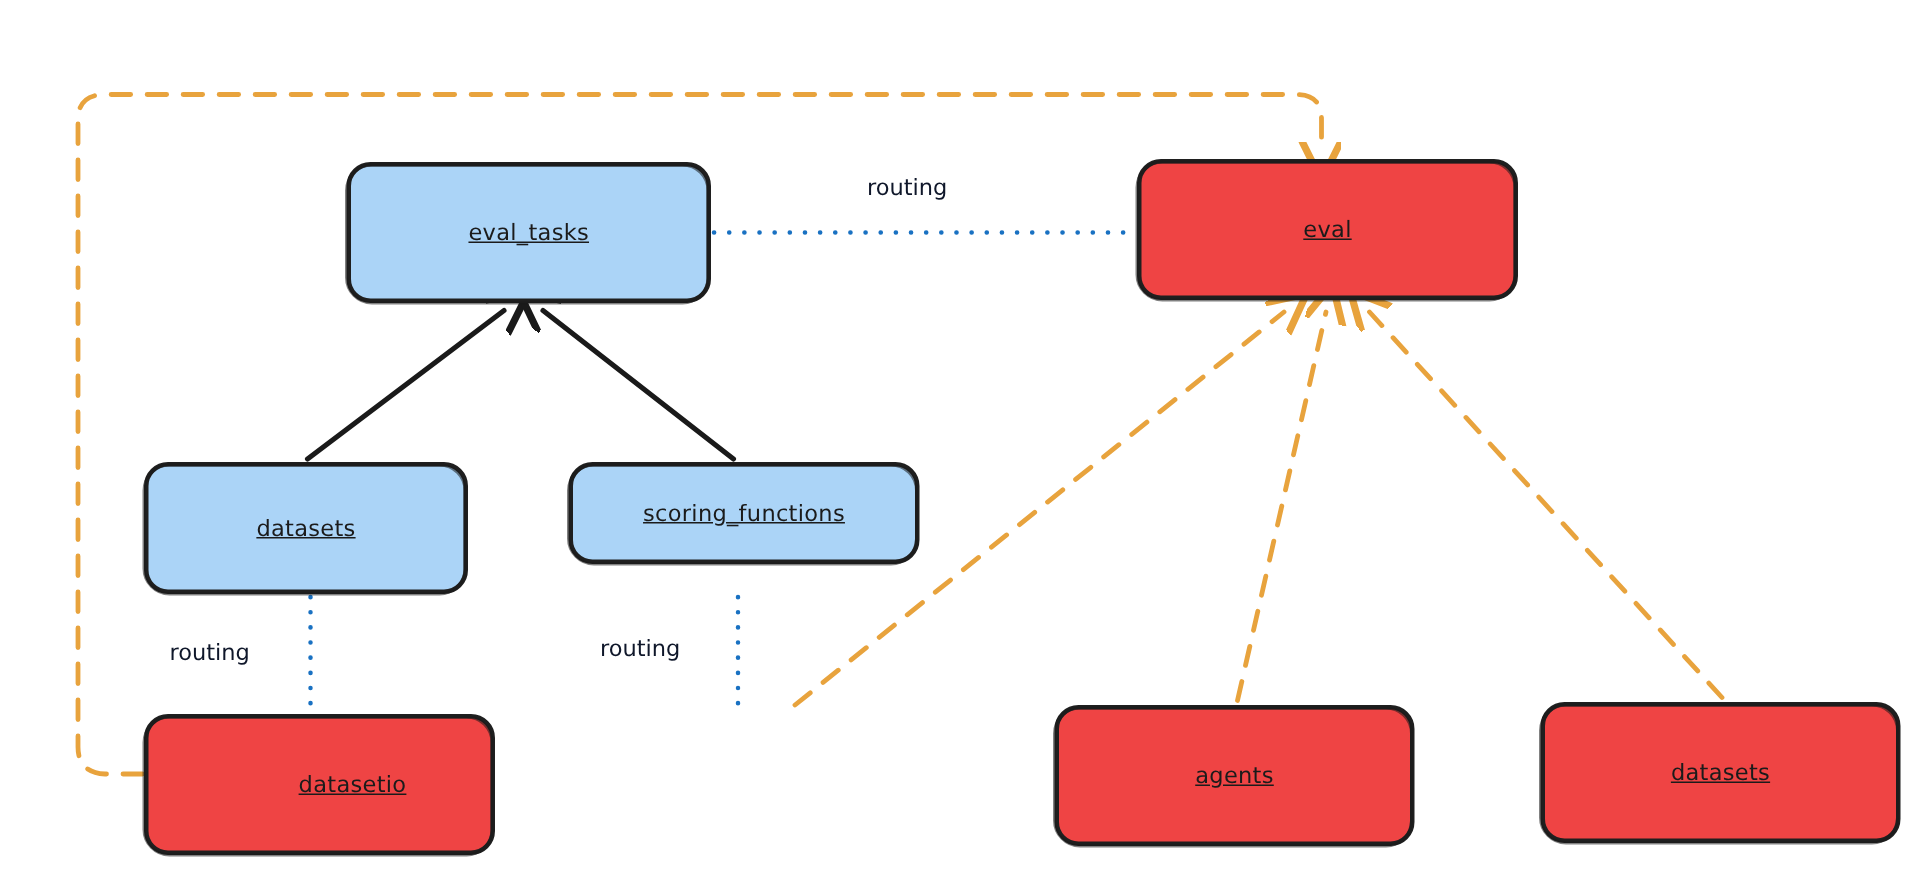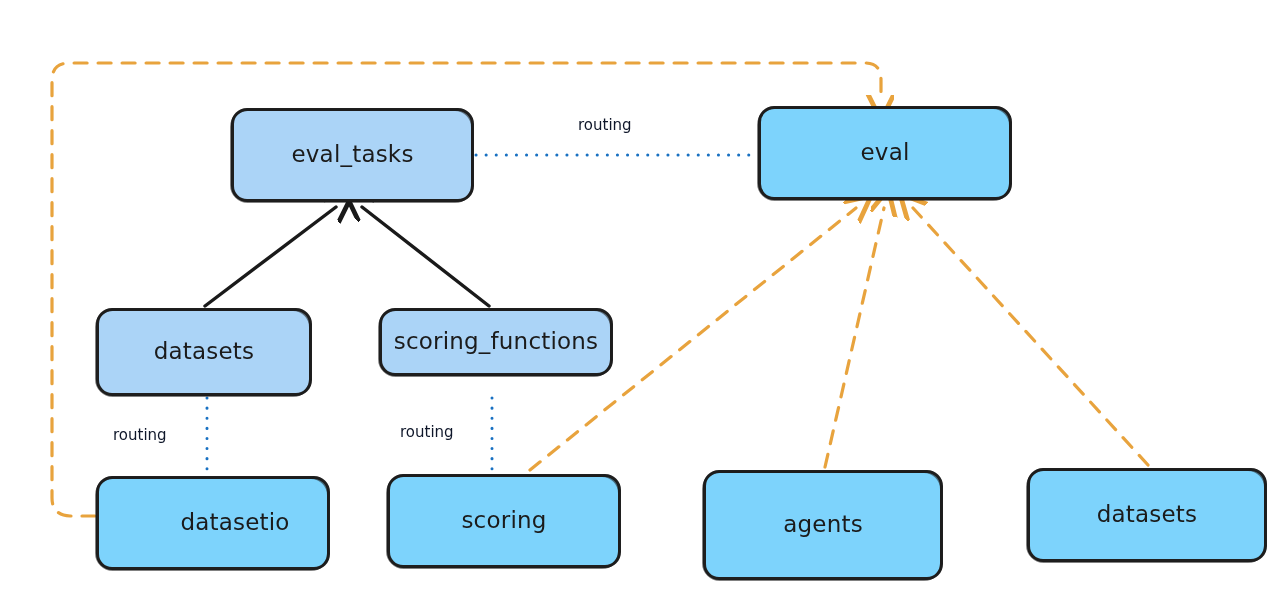--- a/index.html
+++ b/index.html
@@ -32,28 +32,29 @@
     display: flex;
     align-items: center;
     justify-content: center;
     border: 3px solid #1f1f1f;
     border-radius: 16px;
     text-align: center;
     user-select: none;
   }
   .node .node-label {
     font-family: "DejaVu Sans", sans-serif;
-    font-size: 23px;
+    font-size: 15px;
     color: #1b1b1b;
     letter-spacing: 0.2px;
     line-height: 1.1;
     padding: 0 10px;
+    text-decoration: underline;
   }
   .node.blue  { background: #abd4f7; }
-  .node.green { background: #7dd3fc; }
+  .node.green { background: #ef4444; }
 
   
   .node::after {
     content: "";
     position: absolute;
     left: -4px;
     top: -2px;
     right: -2px;
     bottom: -4px;
     border: 2px solid rgba(26,26,26,0.55);
@@ -135,25 +136,22 @@
   </div>
 
   <div class="node blue" style="left:379px; top:308px; width:234px; height:68px;">
     <span class="node-label">scoring_functions</span>
   </div>
 
   <div class="node green" style="left:96px; top:476px; width:234px; height:94px;padding-left:44px;">
     <span class="node-label">datasetio</span>
   </div>
 
-  <div class="node green" style="left:387px; top:474px; width:234px; height:94px;">
-    <span class="node-label">scoring</span>
-  </div>
 
-  <div class="node green" style="left:703px; top:470px; width:240px; height:110px;">
+  <div class="node green" style="left:703px; top:470px; width:240px; height:94px;">
     <span class="node-label">agents</span>
   </div>
 
   <div class="node green" style="left:1027px; top:468px; width:240px; height:94px;">
     <span class="node-label">datasets</span>
   </div>
 
   <div class="edge-label" style="left:578px; top:116px;">routing</div>
 
   <div class="edge-label" style="left:113px; top:426px;">routing</div>

